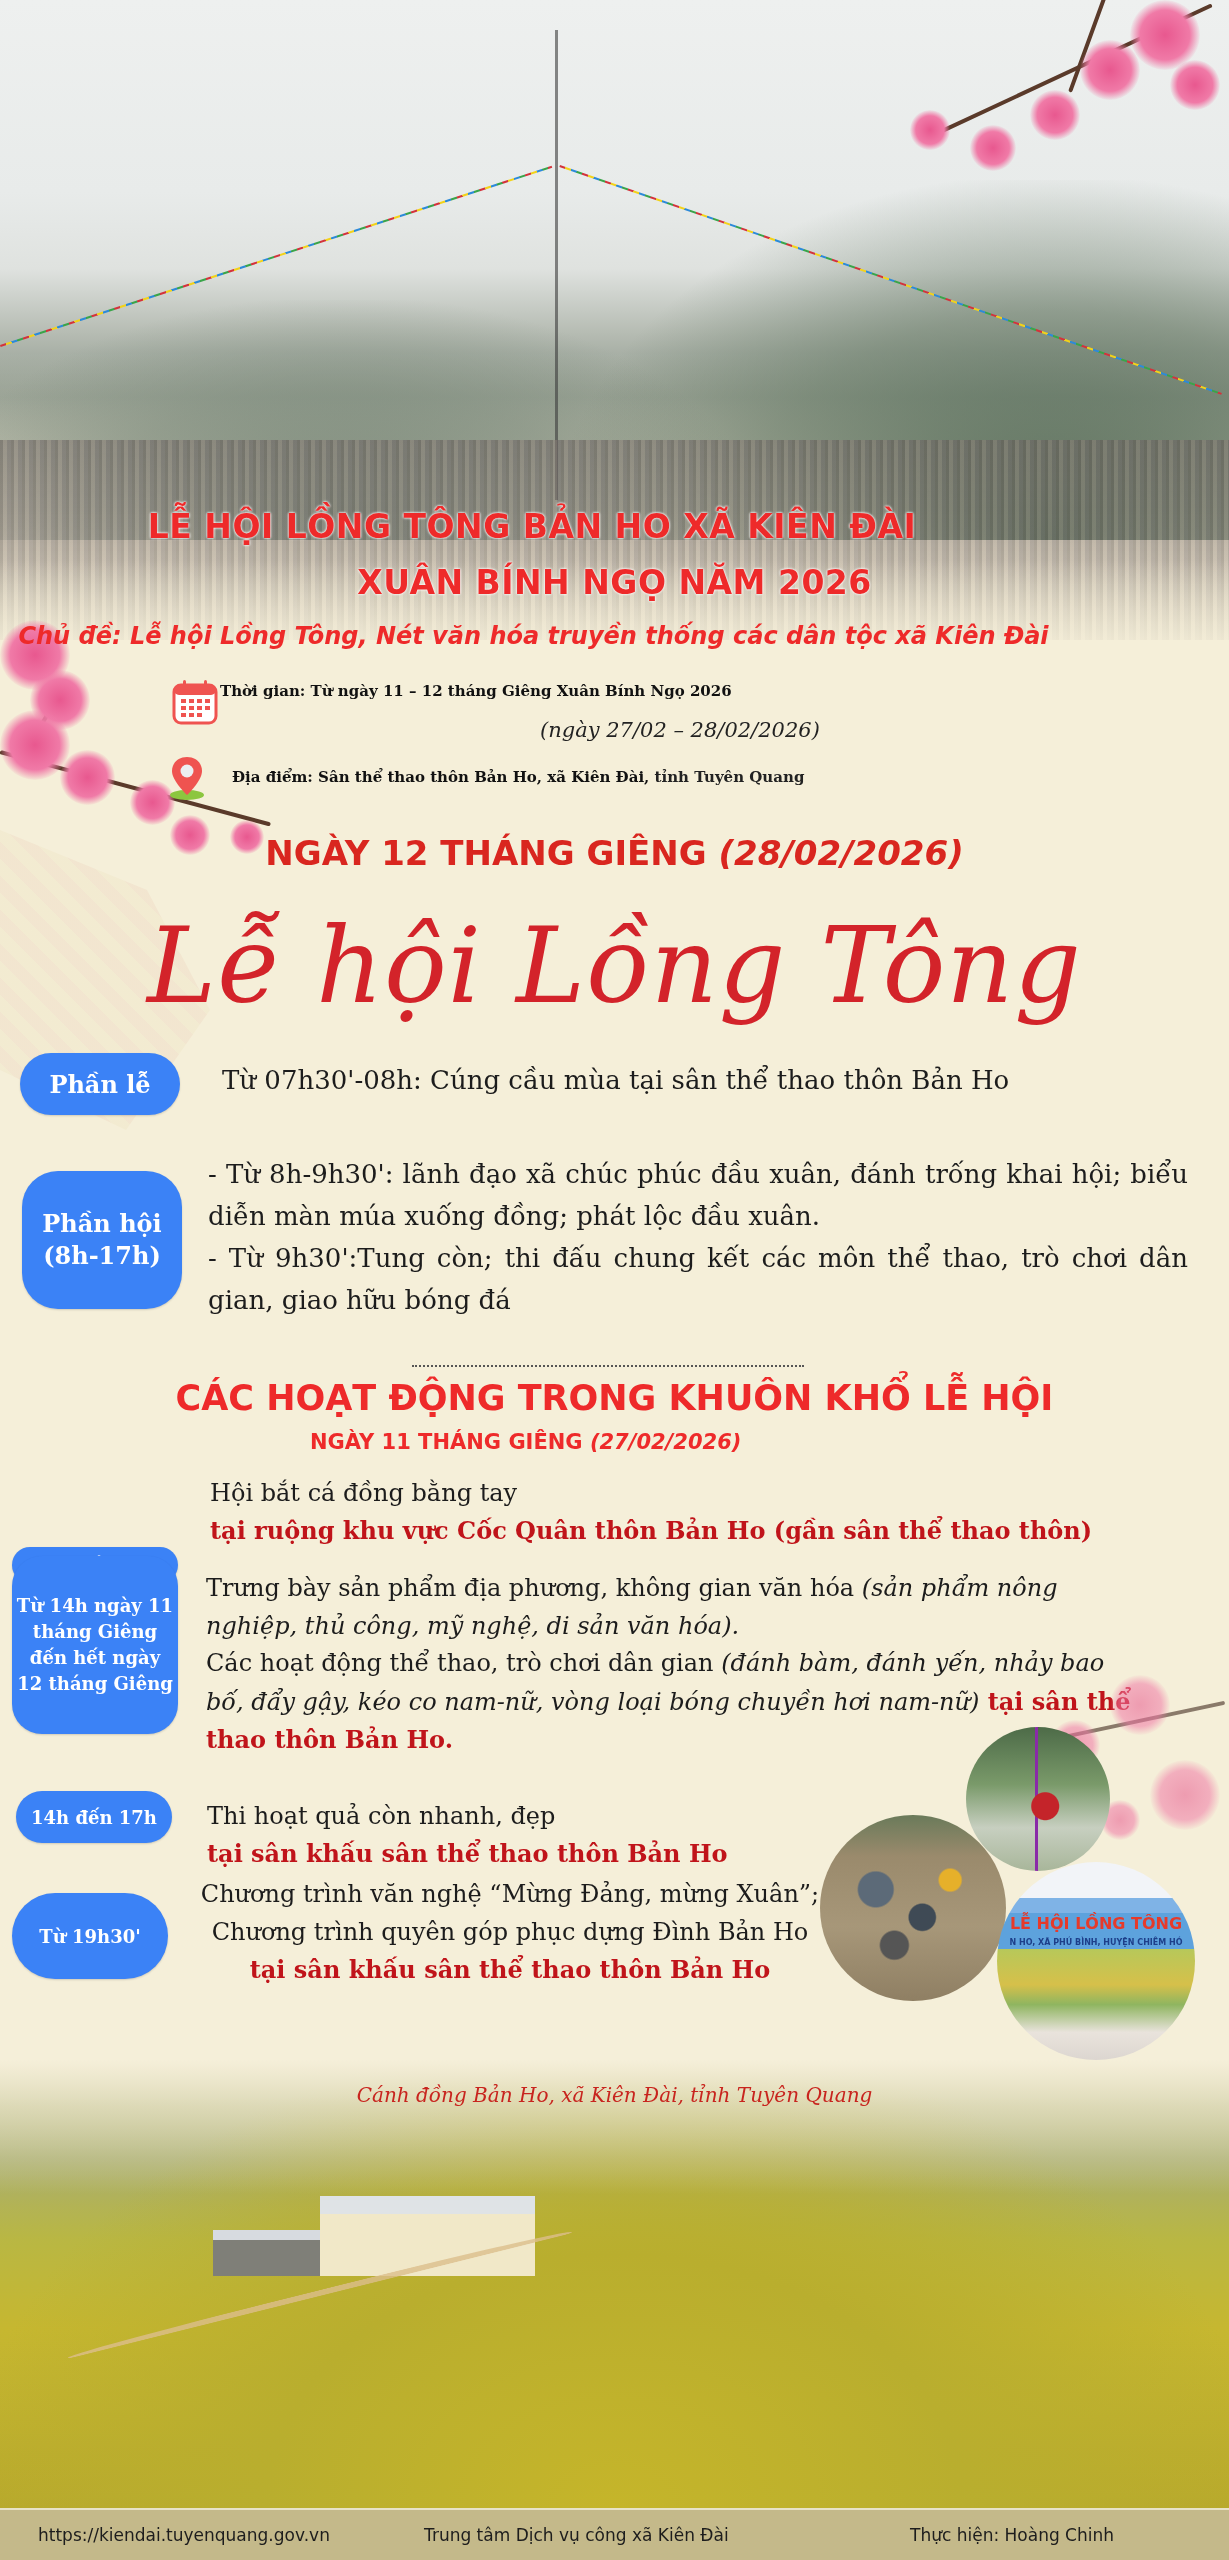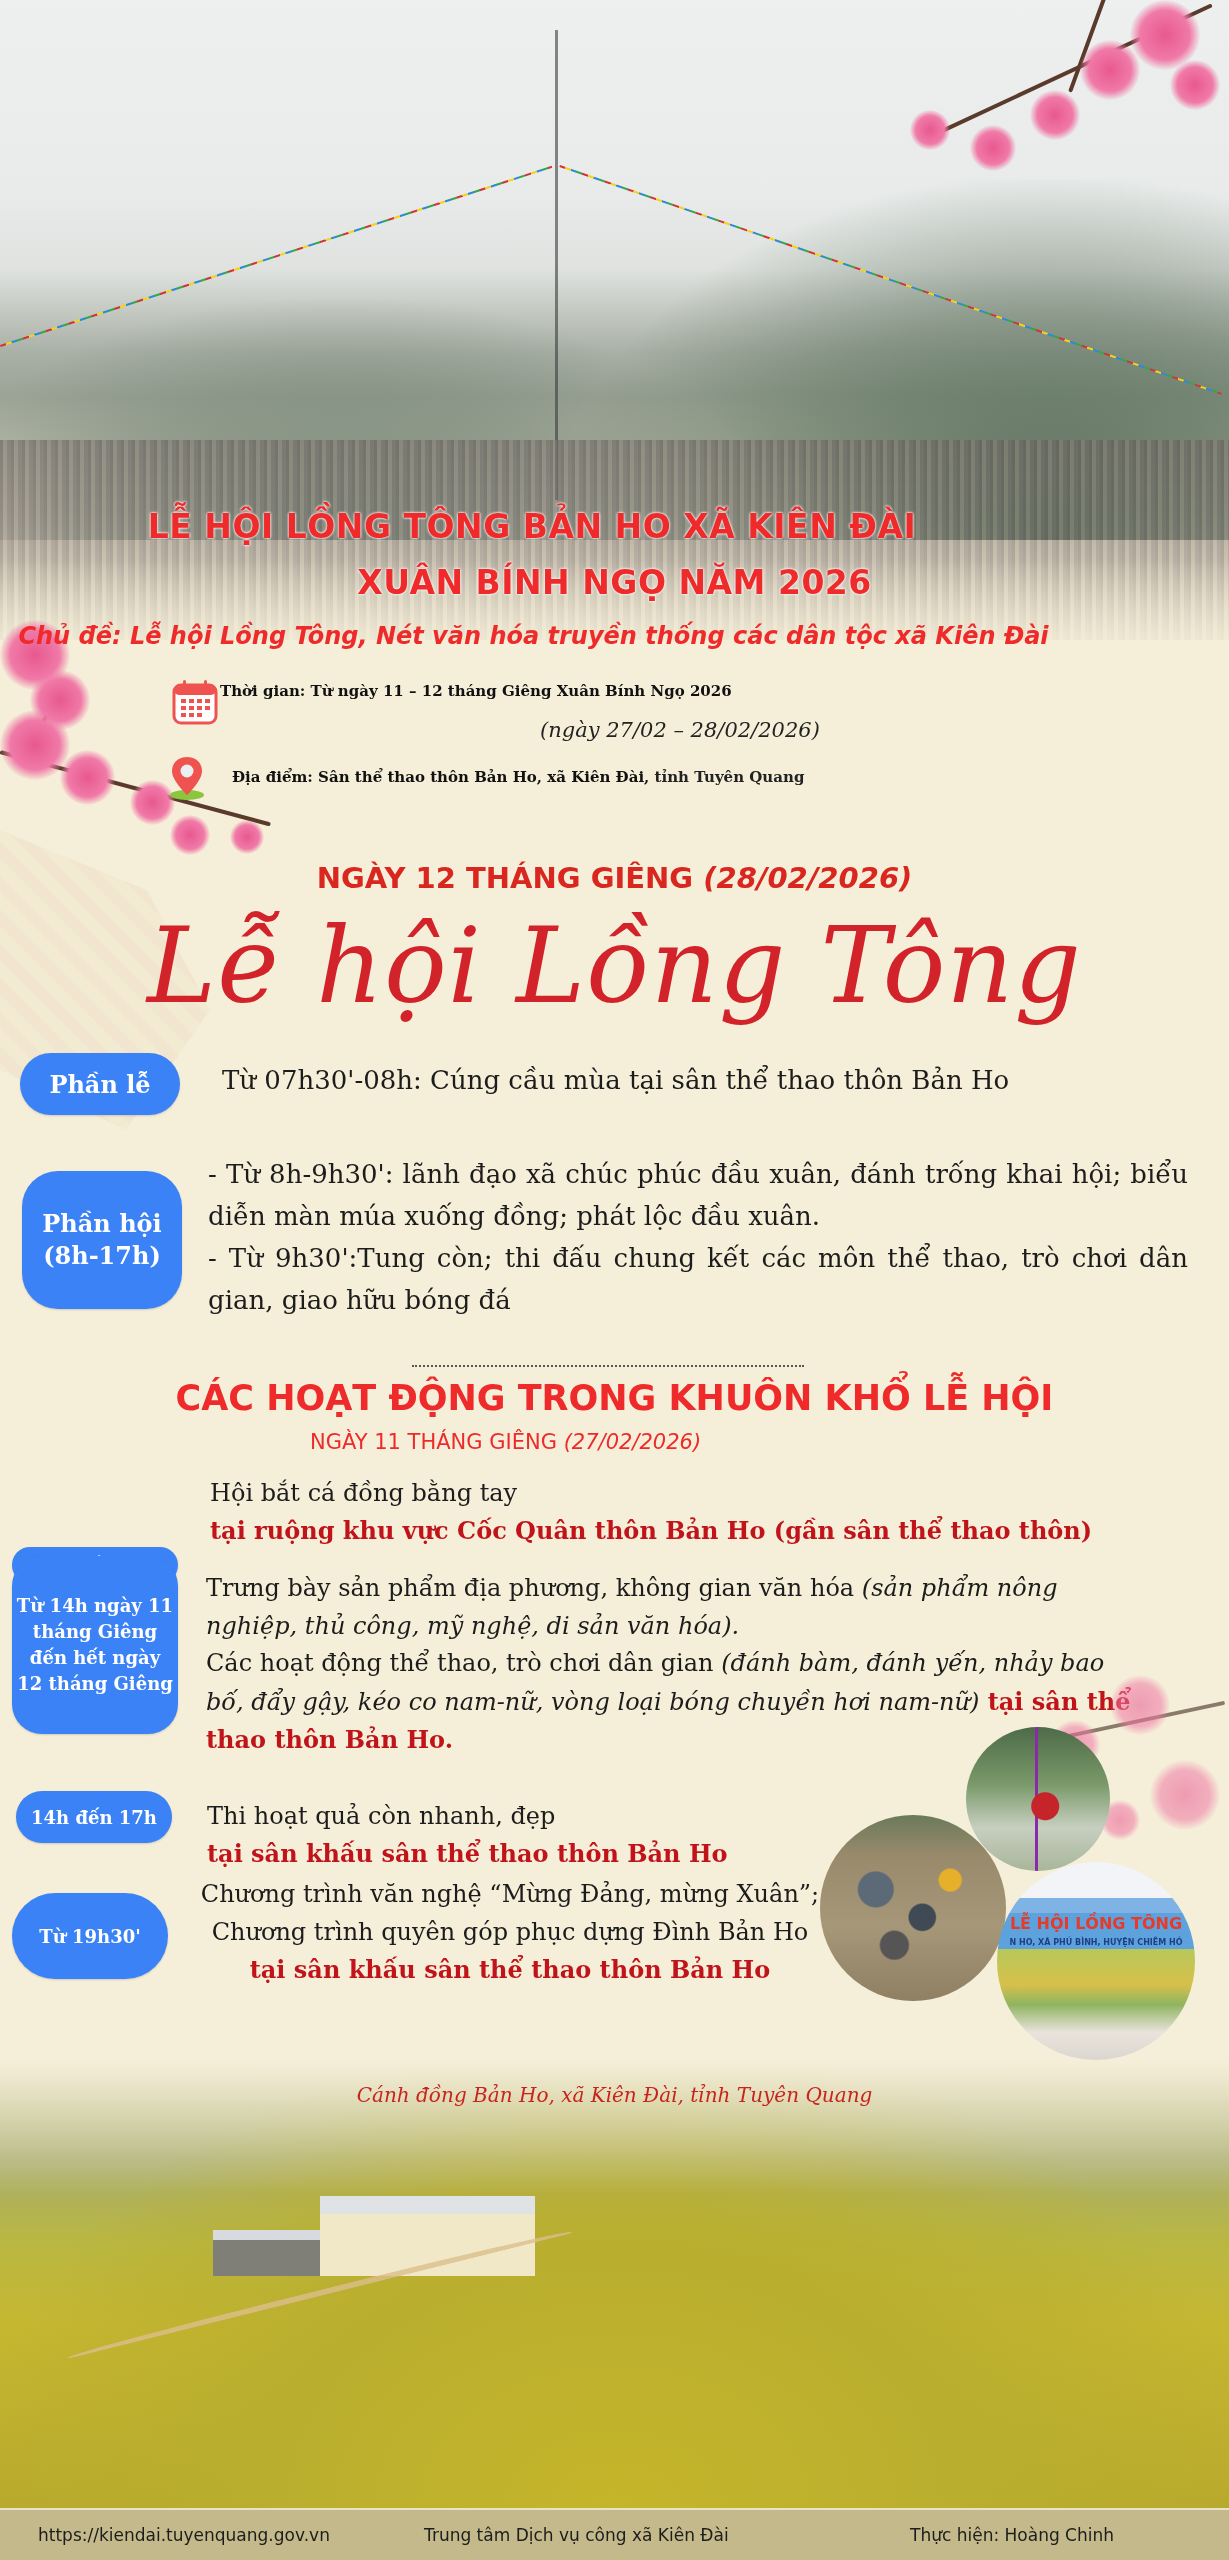--- a/index.html
+++ b/index.html
@@ -55,21 +55,21 @@
   .info-row { font-family: "DejaVu Serif", serif; font-weight: bold; font-size: 15px; color: #111; }
   #time-row { left: 220px; top: 682px; }
   #time-sub { left: 540px; top: 718px; font-style: italic; font-size: 21px; font-weight: normal; color: #222; }
   #place-row { left: 232px; top: 768px; }
   #place-province { font-weight: bold; color: #222; }
 
   #cal-icon { left: 171px; top: 678px; width: 48px; height: 48px; }
   #pin-icon { left: 168px; top: 755px; width: 38px; height: 46px; }
 
   #day12 { left: 0; top: 833px; width: 1229px; text-align: center;
-    font-family: "DejaVu Sans", sans-serif; font-weight: bold; font-size: 29px; color: #d9261f; margin-top: 28px; }
+    font-family: "DejaVu Sans", sans-serif; font-weight: bold; font-size: 34px; color: #d9261f; }
   #day12 .it { font-style: italic; }
 
   #script-title { left: 0; top: 905px; width: 1229px; text-align: center;
     font-family: "DejaVu Serif", serif; font-style: italic; font-size: 104px; color: #d3232a;
     letter-spacing: 1px; }
 
   
   .badge {
     position: absolute; background: #3b82f6; color: #fff;
     font-family: "DejaVu Serif", serif; font-weight: bold;
@@ -80,21 +80,21 @@
   #badge-phanhoi { left: 22px; top: 1171px; width: 160px; height: 138px; border-radius: 36px; font-size: 24px; line-height: 1.35; }
 
   .body-text { font-family: "DejaVu Serif", serif; color: #1c1c1c; }
   #phanle-text { left: 222px; top: 1065px; font-size: 26px; }
   #phanhoi-text { left: 208px; top: 1153px; width: 980px; font-size: 26px; line-height: 42px; text-align: justify; }
 
   #dotted { left: 412px; top: 1365px; width: 392px; border-top: 2px dotted #555; }
 
   #acts-title { left: 0; top: 1378px; width: 1229px; text-align: center;
     font-family: "DejaVu Sans", sans-serif; font-weight: bold; font-size: 35px; color: #ee2a2a; }
-  #acts-sub { left: 310px; top: 1430px; font-family: "DejaVu Sans", sans-serif; font-weight: normal; font-size: 21px; color: #ee2a2a; }
+  #acts-sub { left: 310px; top: 1430px; font-family: "DejaVu Sans", sans-serif; font-weight: bold; font-size: 21px; color: #ee2a2a; }
   #acts-sub .it { font-style: italic; }
 
   #b1 { left: 12px; top: 1547px; width: 166px; height: 36px; border-radius: 18px; font-size: 18px; }
   #b2 { left: 12px; top: 1556px; width: 166px; height: 178px; border-radius: 30px; font-size: 18px; line-height: 1.45; padding: 4px; }
   #b3 { left: 16px; top: 1791px; width: 156px; height: 52px; border-radius: 28px; font-size: 18px; }
   #b4 { left: 12px; top: 1893px; width: 156px; height: 86px; border-radius: 43px; font-size: 18px; }
 
   .act-line { position: absolute; font-size: 24px; line-height: 36px; white-space: nowrap; }
   .act-red { color: #c0141a; font-weight: bold; }
   .act-it { font-style: italic; }

